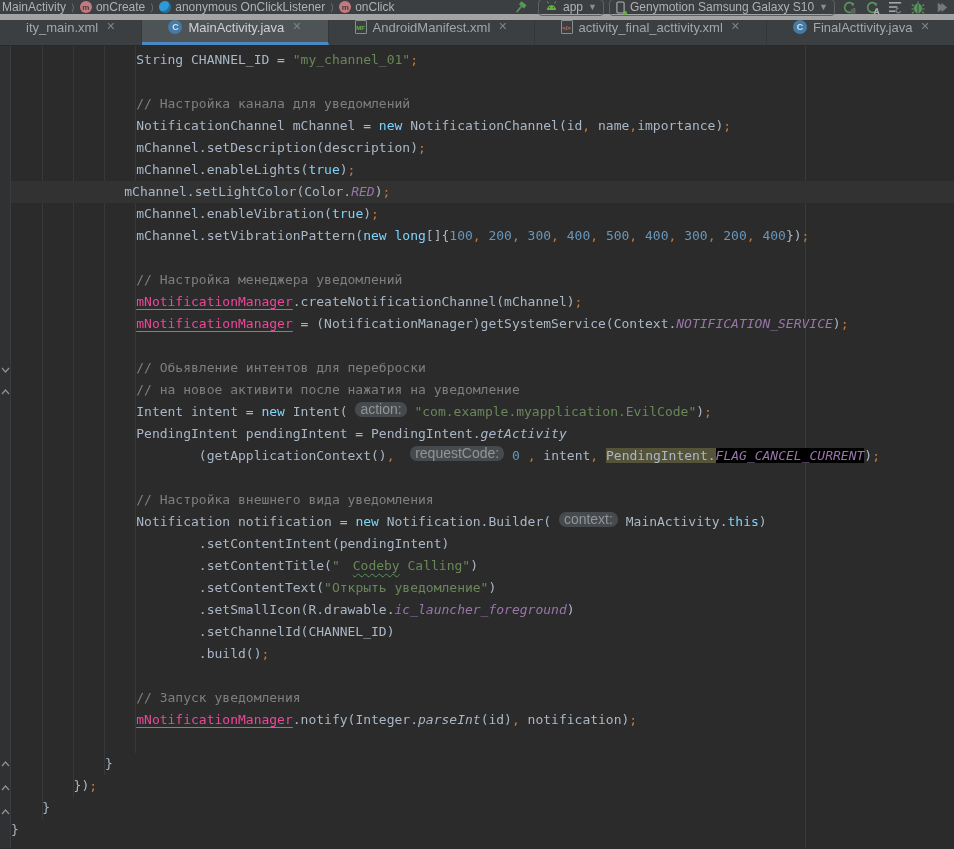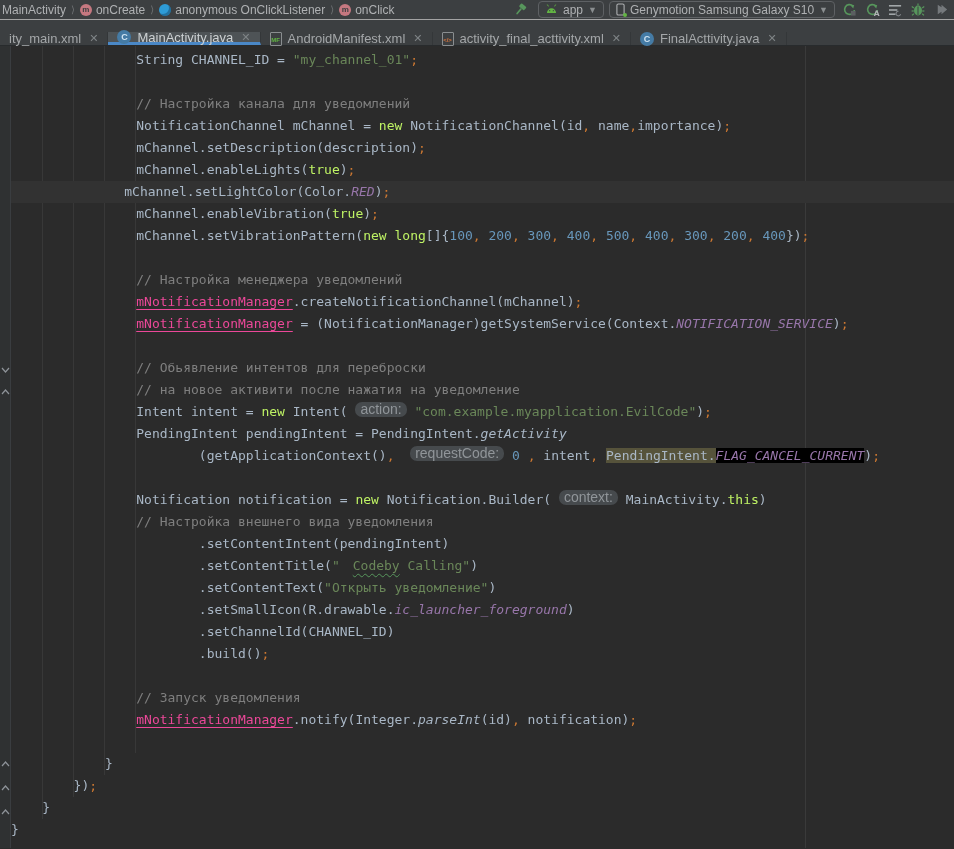--- a/index.html
+++ b/index.html
@@ -3,21 +3,21 @@
 <meta charset="utf-8">
 <style>
   * { box-sizing: border-box; margin: 0; padding: 0; }
   html,body { width: 954px; height: 849px; overflow: hidden; background:#2B2B2B; }
   body { font-family: "Liberation Sans", sans-serif; }
 
   
   .topbar{
     height:20px; background:#3C3F41; display:flex; align-items:center;
     padding:0 4px 0 2px; color:#AFB1B3; font-size:12px; white-space:nowrap;
-    border-bottom:1px solid #a3a3a3;
+    border-bottom:6px solid #a3a3a3;
   }
   .crumbs{ display:flex; align-items:center; gap:4px; flex:1; min-width:0; overflow:hidden;}
   .crumb{ display:flex; align-items:center; gap:4px; cursor:default;}
   .crumb-sep{ color:#6E7173; font-size:10px; padding:0 1px;}
   .mini-icon{ width:12px; height:12px; border-radius:50%; display:inline-flex;
     align-items:center; justify-content:center; font-size:8px; font-weight:bold; flex:0 0 auto;}
   .icon-method{ background:#C57880; color:#3C3F41;}
   .icon-anon{ background:#2E9BD6; color:#CFEBFA; box-shadow: inset -2px -2px 0 rgba(20,60,90,.45);}
   .toolbar{ display:flex; align-items:center; gap:5px;}
   .combo{
@@ -27,23 +27,22 @@
   .combo .dd{ font-size:9px; color:#8A8E90;}
   .act{ width:18px; height:16px; display:inline-flex; align-items:center; justify-content:center;}
   .hammer-wrap{ margin-right:4px;}
 
   
   .tabbar{
     height:26px; background:#3C3F41; display:flex; align-items:stretch;
     border-bottom:1px solid #282B2D; font-size:13px; color:#A4A7A9; white-space:nowrap;
   }
   .tab{
-    display:flex; align-items:center; gap:6px; padding:0 9px; border-right:1px solid #343739;
+    display:flex; align-items:flex-start; gap:6px; padding:0 26px; border-right:1px solid #343739;
     cursor:default;
-    margin-top:12px;
   }
   .tab.active{ background:#4E5356; color:#CDD1D3; border-bottom:3px solid #4A88C7; padding-bottom:0;}
   .tab .close{ color:#7F8486; font-size:11px; padding-left:2px;}
   .cls-circle{ width:14px; height:14px; border-radius:50%; background:#457BA5; color:#CFE3F2;
     font-size:9px; font-weight:bold; display:inline-flex; align-items:center; justify-content:center;}
   .page{ width:12px; height:14px; border:1px solid #8A8E90; border-radius:1px; position:relative;
     display:flex; align-items:flex-end; justify-content:center; background:#3C3F41;}
   .page .tag{ font-size:6px; font-weight:bold; line-height:7px; padding-bottom:1px;}
   .tag-green{ color:#62B543;}
   .tag-orange{ color:#D6753E;}
@@ -54,21 +53,21 @@
   .fold{ position:absolute; left:1px; width:9px; height:9px; cursor:pointer;}
   .code{ position:relative; flex:1; overflow:hidden; padding-top:3px;}
   .guide{ position:absolute; top:0; width:1px; background:#383838; z-index:0;}
   .margin-line{ position:absolute; top:0; bottom:0; left:794px; width:1px; background:#3A3A3A; z-index:0;}
   .code-line{
     position:relative; z-index:1; height:22px; line-height:22px; white-space:pre;
     font-family:"DejaVu Sans Mono", monospace; font-size:13px; color:#A9B7C6;
   }
   .code-line.current{ background:#323232; margin-left:-12px; }
   .sg-d{ color:#A9B7C6;}
-  .sg-k{ color:#bef264;}
+  .sg-k{ color:#7dd3fc;}
   .sg-s{ color:#6A8759;}
   .sg-g{ color:#6A8759; text-decoration:underline; text-decoration-style:wavy;
          text-decoration-color:#57965C; text-decoration-thickness:1px; text-underline-offset:3px;margin-left:13px;}
   .sg-n{ color:#6897BB;}
   .sg-c{ color:#7F7F7F;}
   .sg-p{ color:#CC7832;}
   .sg-i{ color:#9876AA; font-style:italic;}
   .sg-m{ color:#A9B7C6; font-style:italic;}
   .sg-f{ color:#ec4899; text-decoration:underline; text-underline-offset:3px; text-decoration-thickness:1px;}
   .sg-dh{ color:#A9B7C6; background:#56533B;}
@@ -259,22 +258,22 @@
         <div class="code-line"><span class="sg-c">                // Настройка менеджера уведомлений</span></div>
         <div class="code-line"><span class="sg-d">                </span><span class="sg-f">mNotificationManager</span><span class="sg-d">.createNotificationChannel(mChannel)</span><span class="sg-p">;</span></div>
         <div class="code-line"><span class="sg-d">                </span><span class="sg-f">mNotificationManager</span><span class="sg-d"> = (NotificationManager)getSystemService(Context.</span><span class="sg-i">NOTIFICATION_SERVICE</span><span class="sg-d">)</span><span class="sg-p">;</span></div>
         <div class="code-line"> </div>
         <div class="code-line"><span class="sg-c">                // Обьявление интентов для переброски</span></div>
         <div class="code-line"><span class="sg-c">                // на новое активити после нажатия на уведомление</span></div>
         <div class="code-line"><span class="sg-d">                Intent intent = </span><span class="sg-k">new</span><span class="sg-d"> Intent( </span><span class="sg-h">action:</span><span class="sg-d"> </span><span class="sg-s">"com.example.myapplication.EvilCode"</span><span class="sg-d">)</span><span class="sg-p">;</span></div>
         <div class="code-line"><span class="sg-d">                PendingIntent pendingIntent = PendingIntent.</span><span class="sg-m">getActivity</span></div>
         <div class="code-line"><span class="sg-d">                        (getApplicationContext()</span><span class="sg-p">,</span><span class="sg-d">  </span><span class="sg-h">requestCode:</span><span class="sg-d"> </span><span class="sg-n">0</span><span class="sg-d"> </span><span class="sg-p">,</span><span class="sg-d"> intent</span><span class="sg-p">,</span><span class="sg-d"> </span><span class="sg-dh">PendingIntent.</span><span class="sg-ih">FLAG_CANCEL_CURRENT</span><span class="sg-d">)</span><span class="sg-p">;</span></div>
         <div class="code-line"> </div>
+        <div class="code-line"><span class="sg-c">                // Настройка внешнего вида уведомления</span></div>
         <div class="code-line"><span class="sg-d">                Notification notification = </span><span class="sg-k">new</span><span class="sg-d"> Notification.Builder( </span><span class="sg-h">context:</span><span class="sg-d"> MainActivity.</span><span class="sg-k">this</span><span class="sg-d">)</span></div>
-        <div class="code-line"><span class="sg-c">                // Настройка внешнего вида уведомления</span></div>
         <div class="code-line"><span class="sg-d">                        .setContentIntent(pendingIntent)</span></div>
         <div class="code-line"><span class="sg-d">                        .setContentTitle(</span><span class="sg-s">"</span><span class="sg-g">Codeby</span><span class="sg-s"> Calling"</span><span class="sg-d">)</span></div>
         <div class="code-line"><span class="sg-d">                        .setContentText(</span><span class="sg-s">"Открыть уведомление"</span><span class="sg-d">)</span></div>
         <div class="code-line"><span class="sg-d">                        .setSmallIcon(R.drawable.</span><span class="sg-i">ic_launcher_foreground</span><span class="sg-d">)</span></div>
         <div class="code-line"><span class="sg-d">                        .setChannelId(CHANNEL_ID)</span></div>
         <div class="code-line"><span class="sg-d">                        .build()</span><span class="sg-p">;</span></div>
         <div class="code-line"> </div>
         <div class="code-line"><span class="sg-c">                // Запуск уведомления</span></div>
         <div class="code-line"><span class="sg-d">                </span><span class="sg-f">mNotificationManager</span><span class="sg-d">.notify(Integer.</span><span class="sg-m">parseInt</span><span class="sg-d">(id)</span><span class="sg-p">,</span><span class="sg-d"> notification)</span><span class="sg-p">;</span></div>
         <div class="code-line"> </div>

